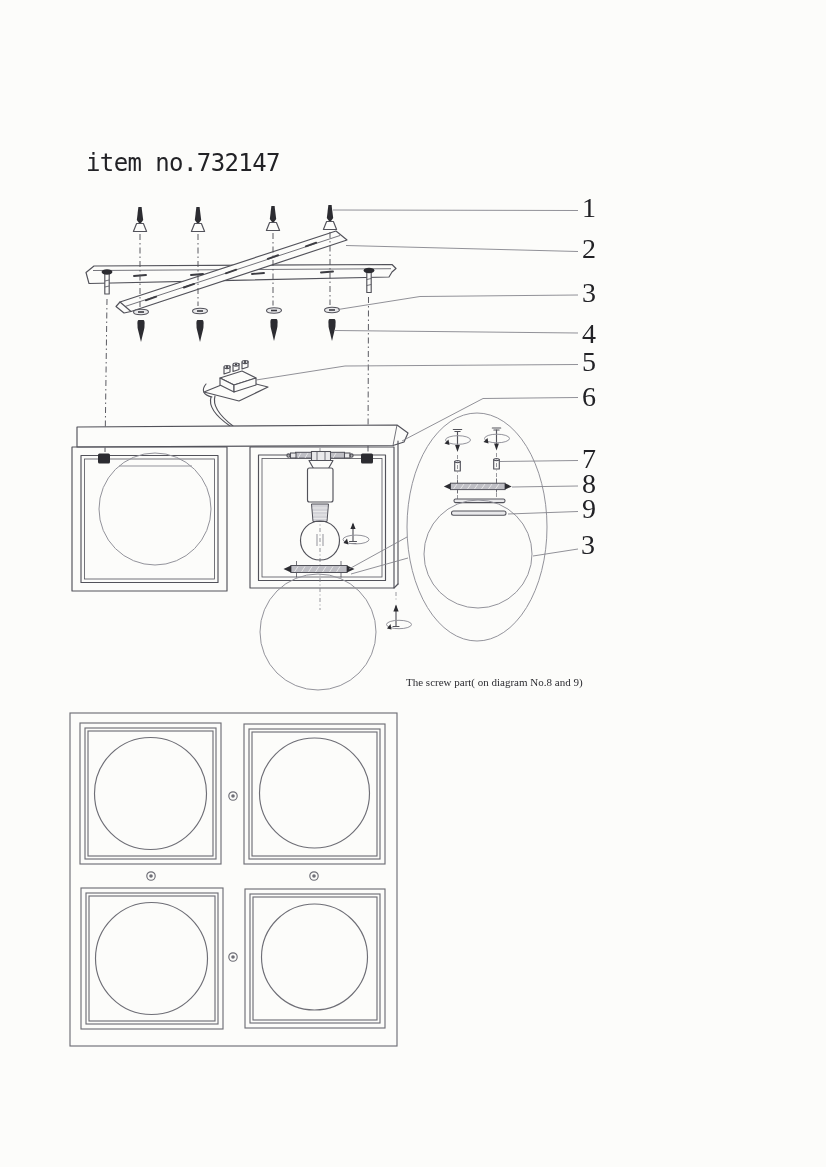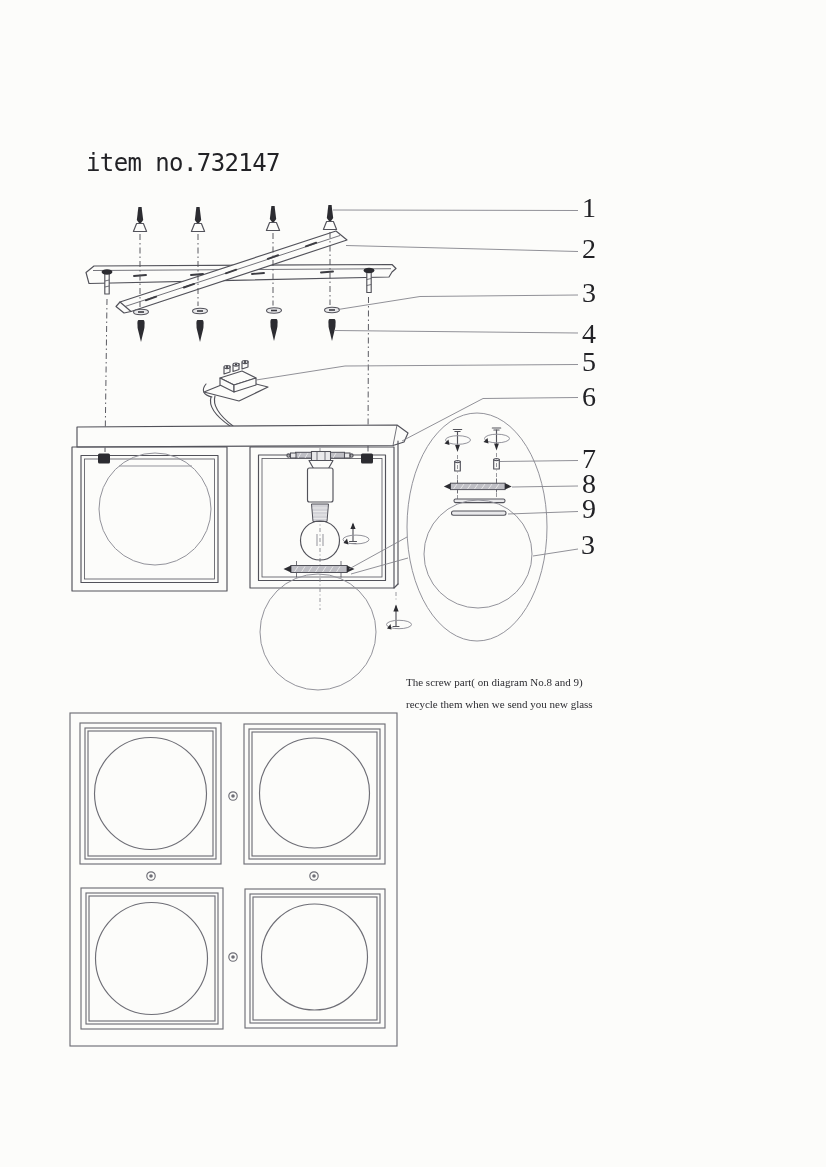--- a/index.html
+++ b/index.html
@@ -337,16 +337,15 @@
     <div class="pn" style="top:347px">5</div>
     <div class="pn" style="top:382px">6</div>
     <div class="pn" style="top:444px">7</div>
     <div class="pn" style="top:469px">8</div>
     <div class="pn" style="top:494px">9</div>
     <div class="pn" style="top:530px;left:581px">3</div>
   </div>
 
   <div class="note">
     <div>The screw part( on diagram No.8 and 9)</div>
-    <div>recycle them when we send you new glass</div>
   </div>
 
 </div>
 
 </body></html>

